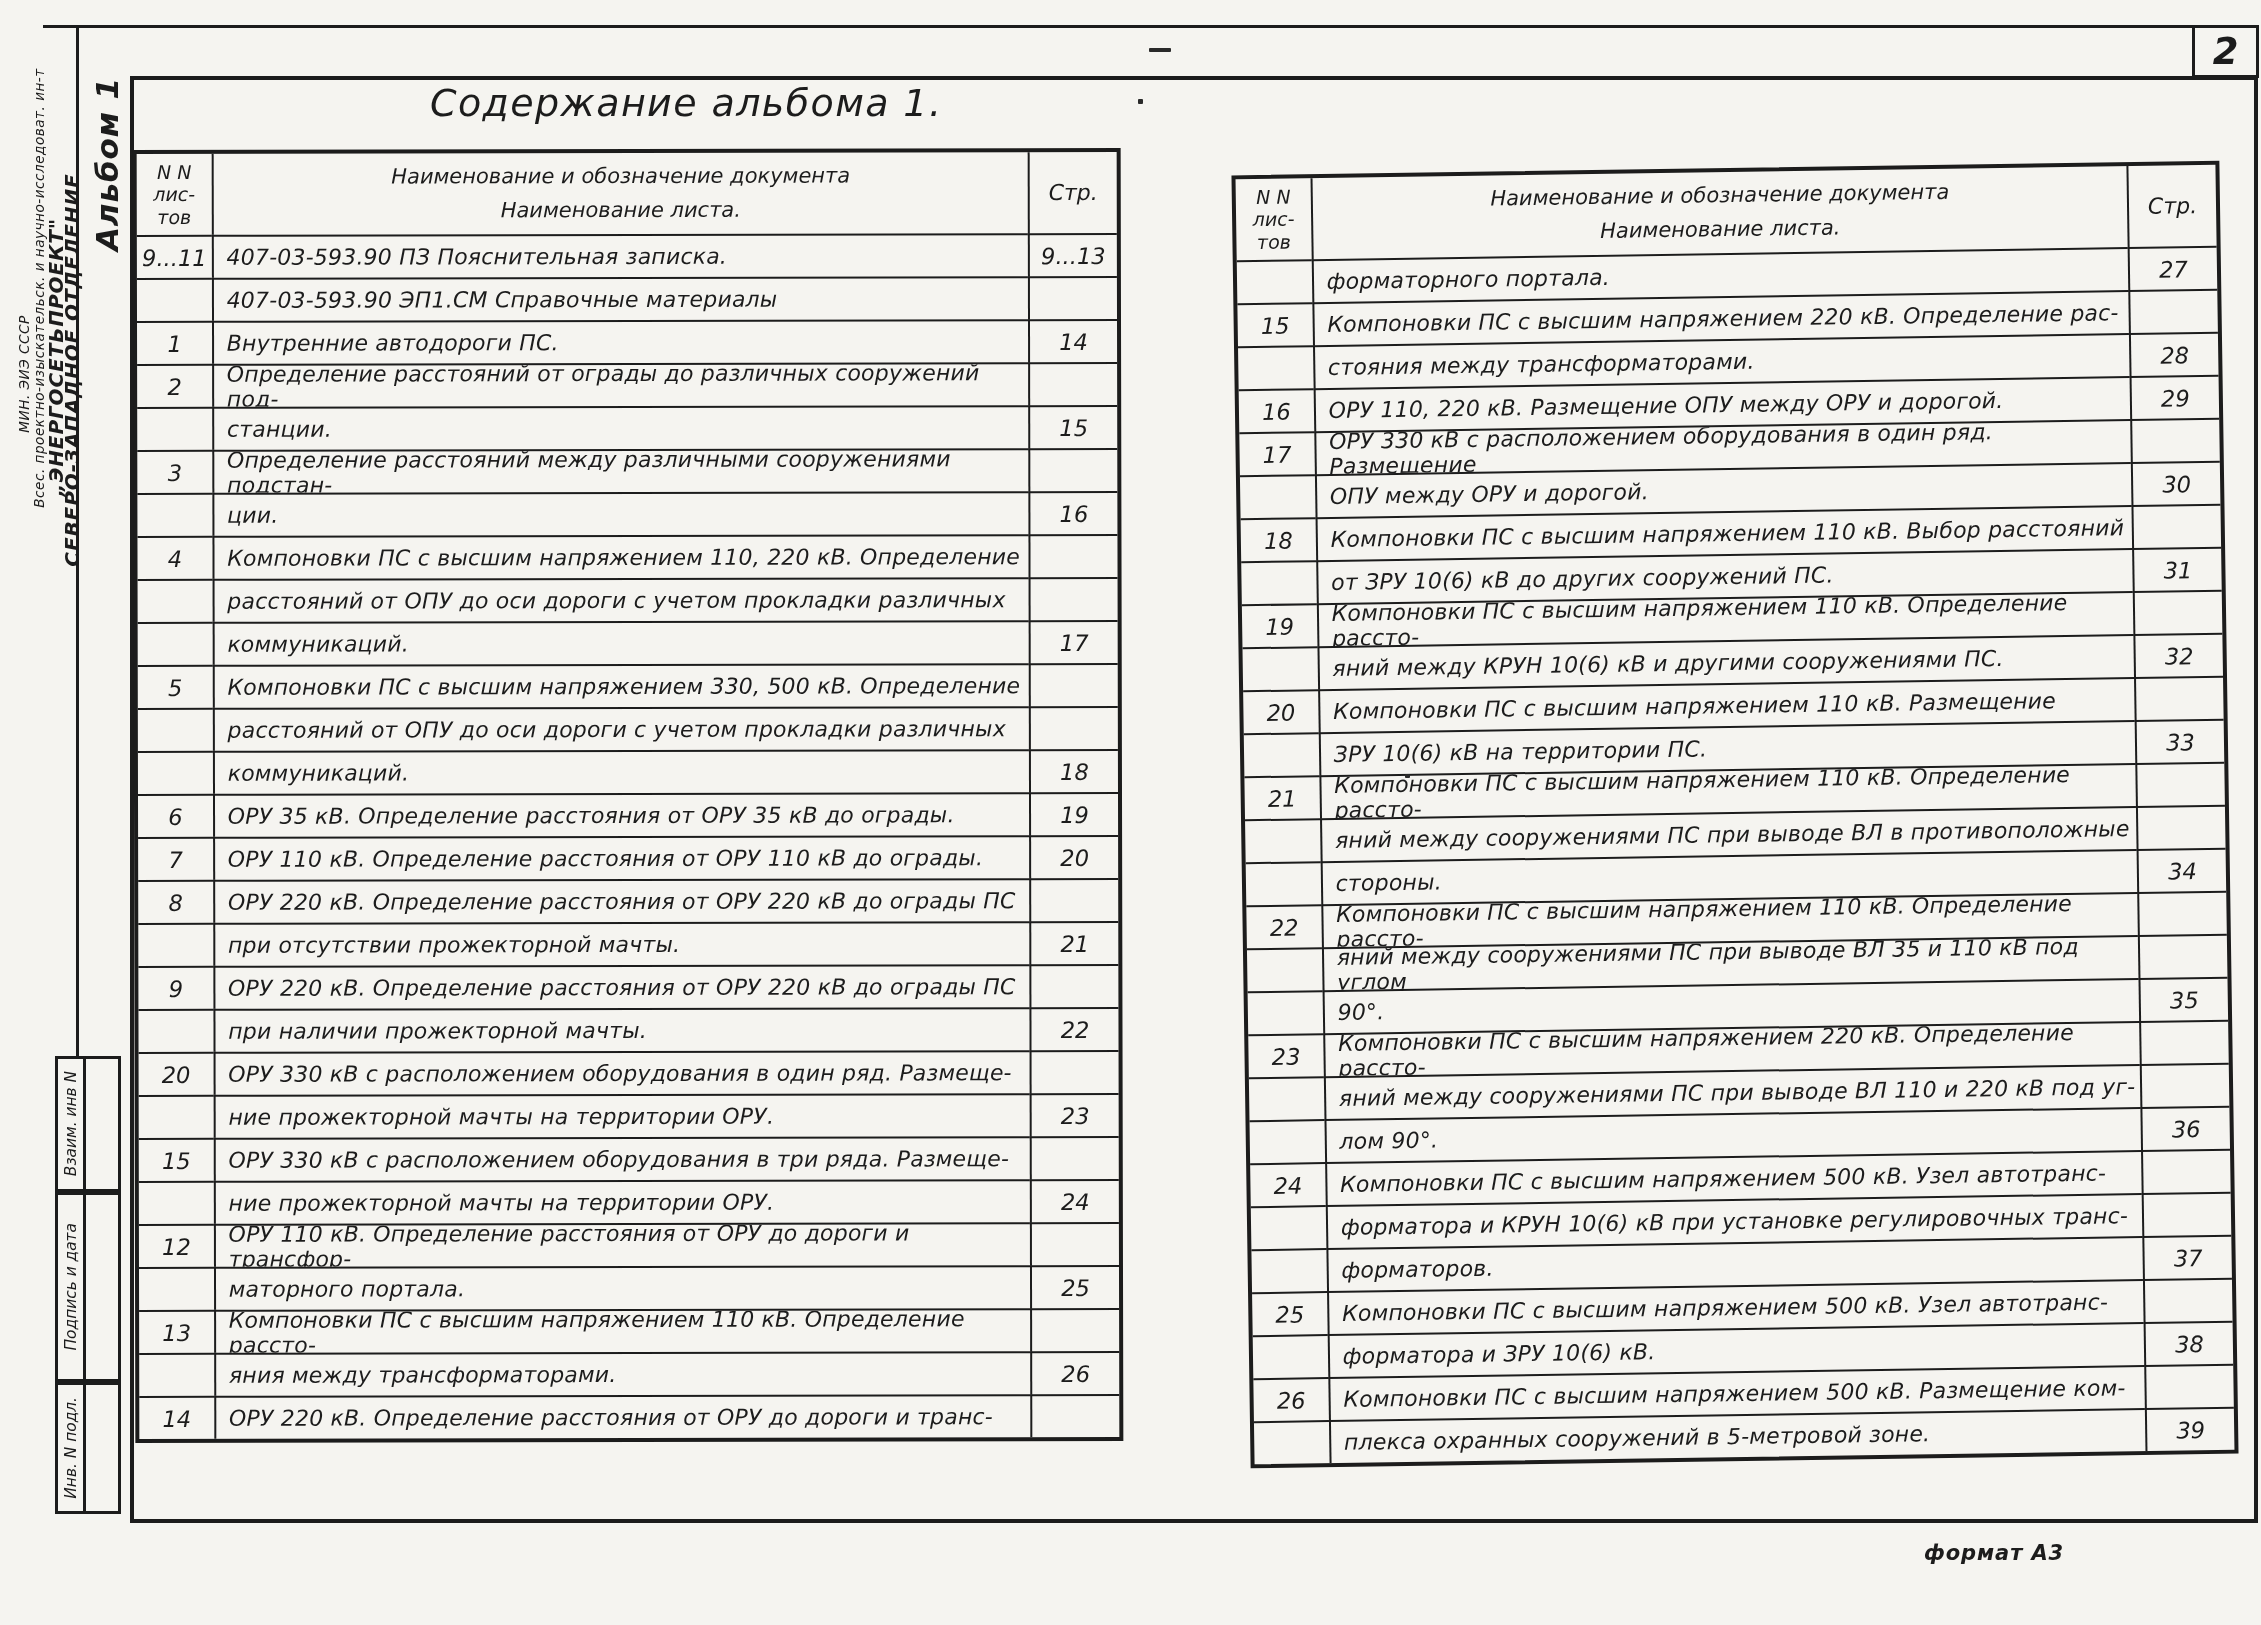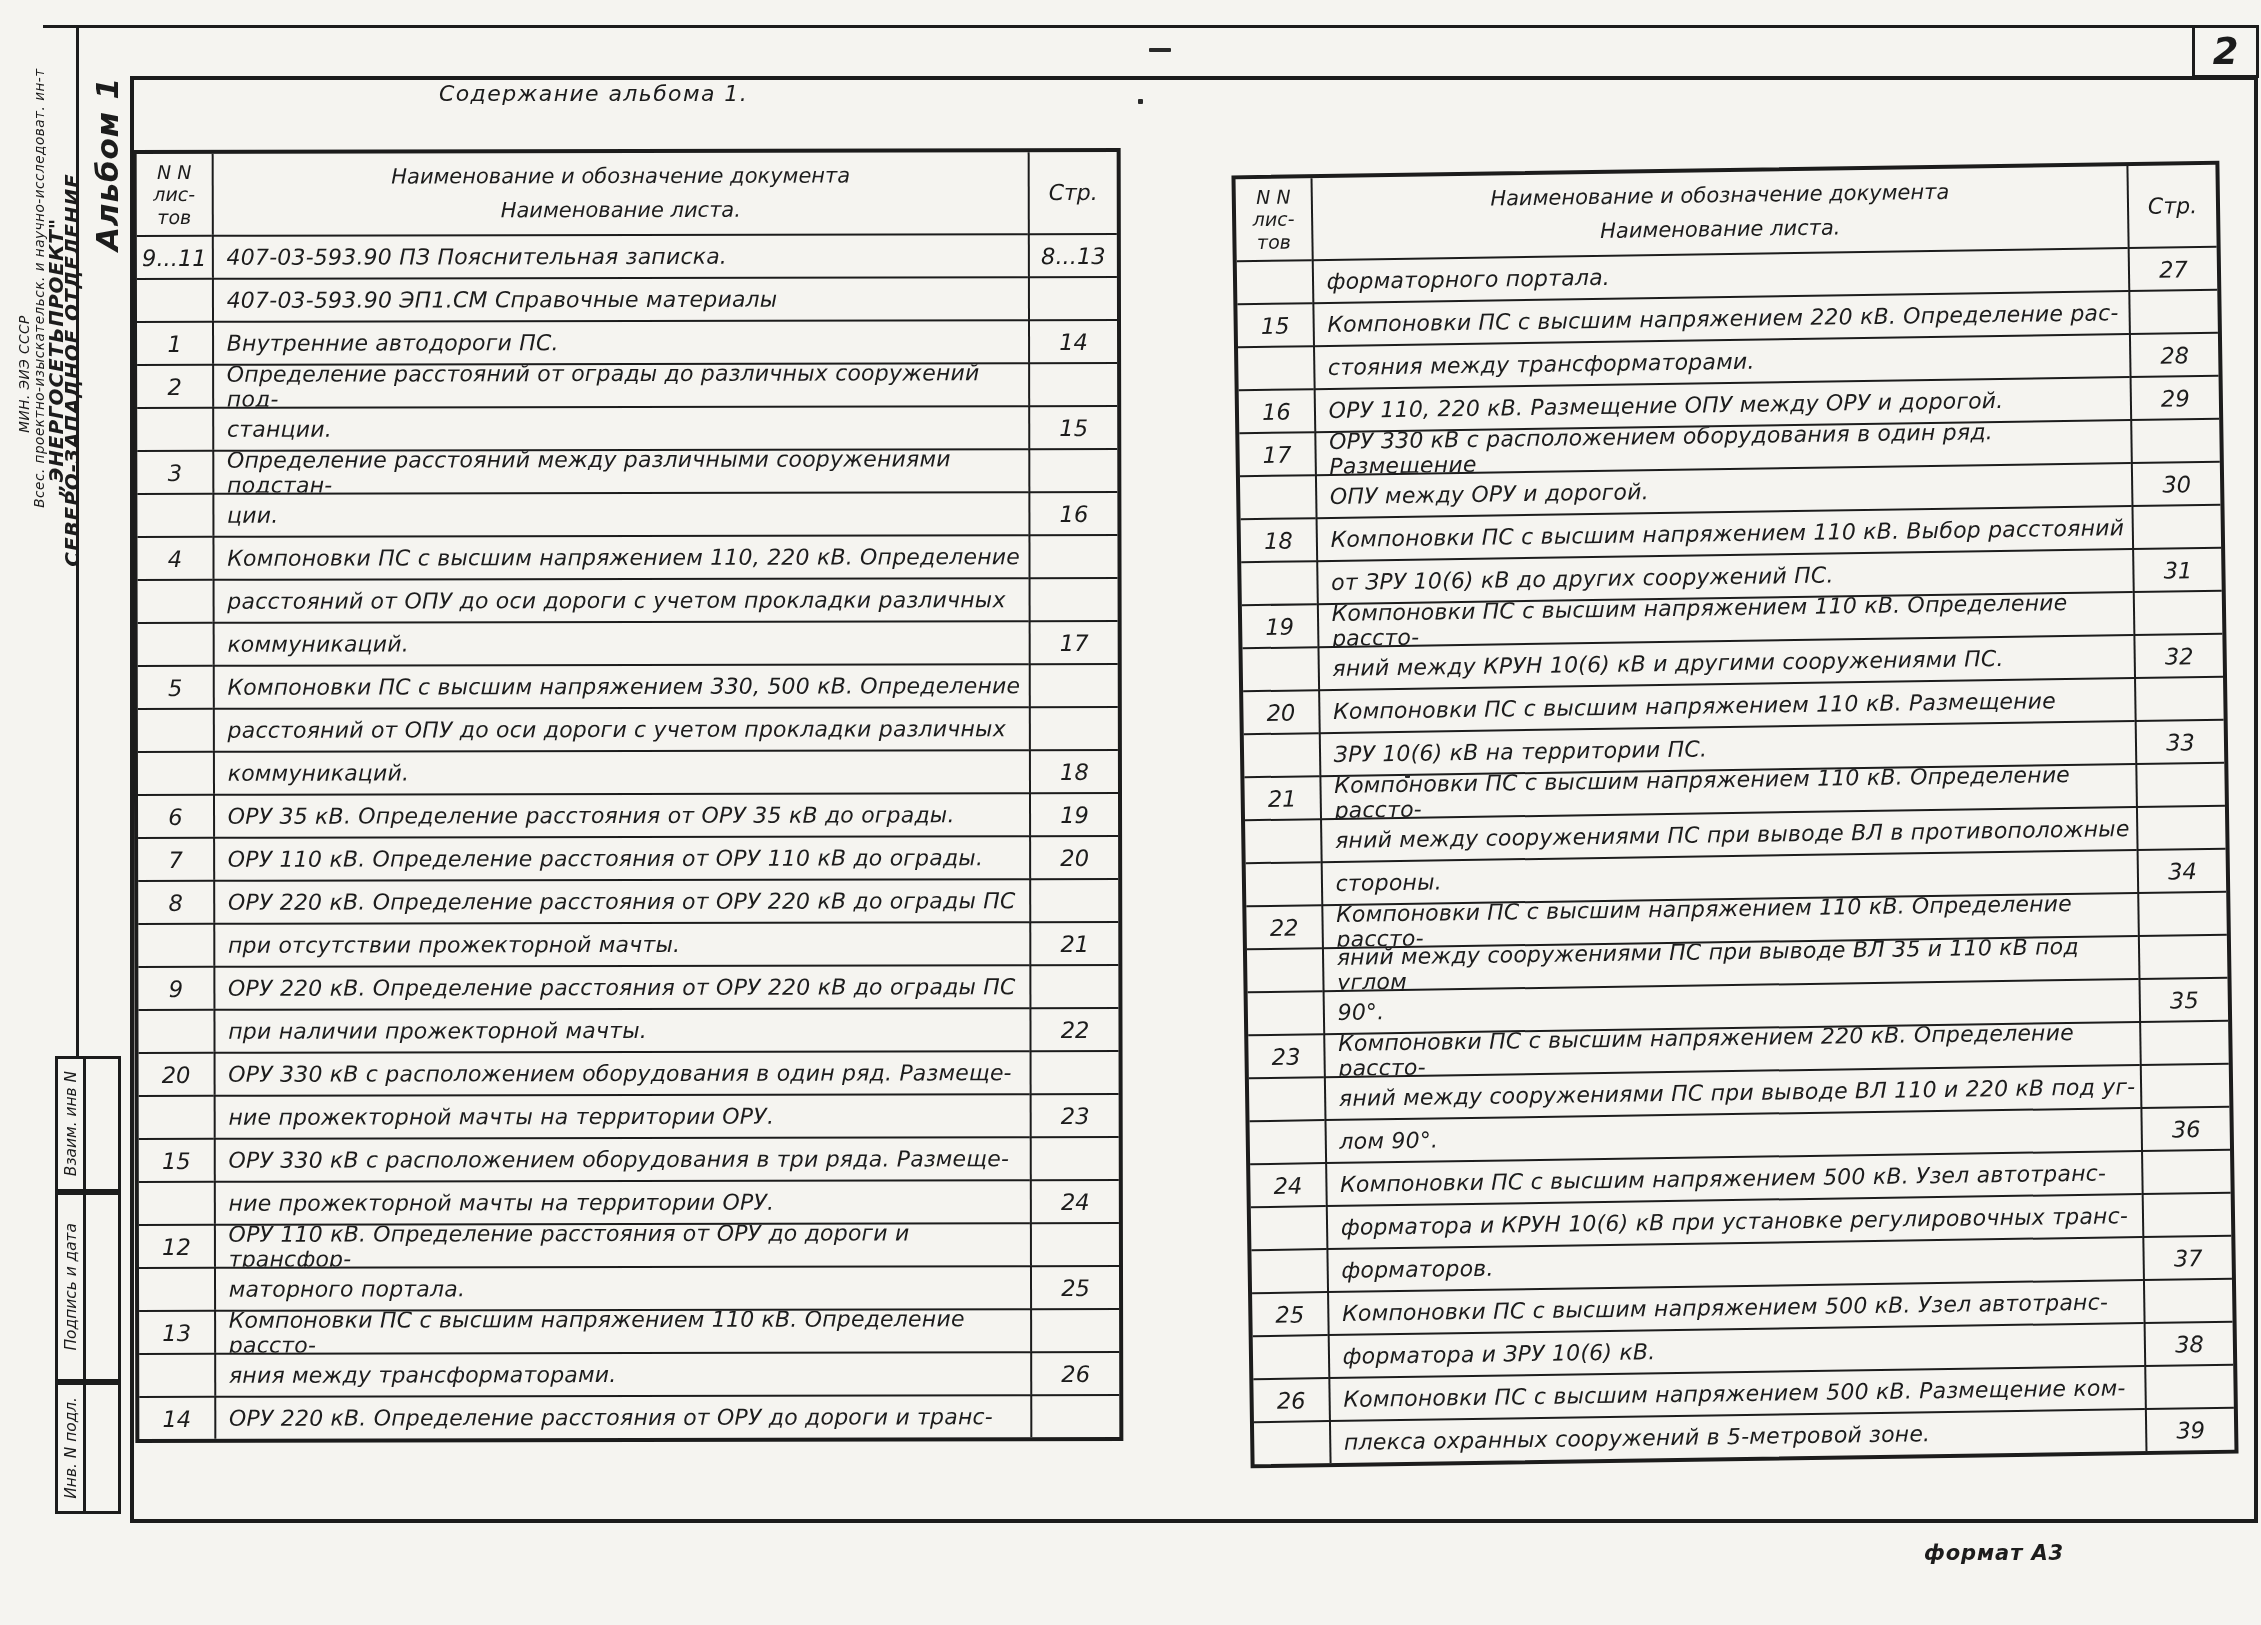--- a/index.html
+++ b/index.html
@@ -14,21 +14,21 @@
   .album{font-size:31px;font-weight:bold;letter-spacing:0.9px;}
   
   .stamp-box{position:absolute;left:55px;width:66px;border:3.2px solid #1c1c1c;box-sizing:border-box;background:transparent;}
   .stamp-div{position:absolute;top:0;bottom:0;left:25px;width:2.7px;background:#1c1c1c;}
   .stamp-label{position:absolute;left:0;top:0;width:25px;height:100%;display:flex;align-items:center;justify-content:center;}
   .vtext{writing-mode:vertical-rl;transform:rotate(180deg);font-size:15.4px;white-space:nowrap;}
   
   .frame{position:absolute;left:130px;top:76px;width:2128px;height:1447px;border:4.5px solid #1c1c1c;box-sizing:border-box;}
   .pagebox{position:absolute;left:2192px;top:25px;width:67px;height:53px;border:3.6px solid #1c1c1c;box-sizing:border-box;
            display:flex;align-items:center;justify-content:center;font-size:37px;font-weight:600;}
-  .title{position:absolute;left:439px;top:81px;font-size:22px;letter-spacing:1.4px;}
+  .title{position:absolute;left:430px;top:81px;font-size:38px;letter-spacing:1.4px;}
   
   .doc-table{position:absolute;width:988px;border:4.1px solid #1c1c1c;box-sizing:border-box;background:transparent;}
   #left-table{left:134px;top:149px;transform:rotate(-0.12deg);}
   #right-table{left:1241px;top:168px;transform:rotate(-0.85deg);}
   .trow{display:grid;grid-template-columns:75px 1fr 89px;height:43px;}
   .trow.thead{height:81px;}
   .cell{border-left:2.7px solid #1c1c1c;border-top:2.7px solid #1c1c1c;box-sizing:border-box;
         display:flex;align-items:center;overflow:hidden;}
   .trow .cell:first-child{border-left:none;}
   .trow.thead .cell{border-top:none;}
@@ -89,21 +89,21 @@
         </div>
         <div class="cell head-name">
           <div>Наименование и обозначение документа</div>
           <div>Наименование листа.</div>
         </div>
         <div class="cell page-cell head-page">Стр.</div>
       </div>
       <div class="trow">
         <div class="cell num-cell">9...11</div>
         <div class="cell name-cell">407-03-593.90 ПЗ  Пояснительная записка.</div>
-        <div class="cell page-cell">8...13</div>
+        <div class="cell page-cell">9...13</div>
       </div>
       <div class="trow">
         <div class="cell num-cell"></div>
         <div class="cell name-cell">407-03-593.90 ЭП1.СМ  Справочные материалы</div>
         <div class="cell page-cell"></div>
       </div>
       <div class="trow">
         <div class="cell num-cell">1</div>
         <div class="cell name-cell">Внутренние автодороги ПС.</div>
         <div class="cell page-cell">14</div>

